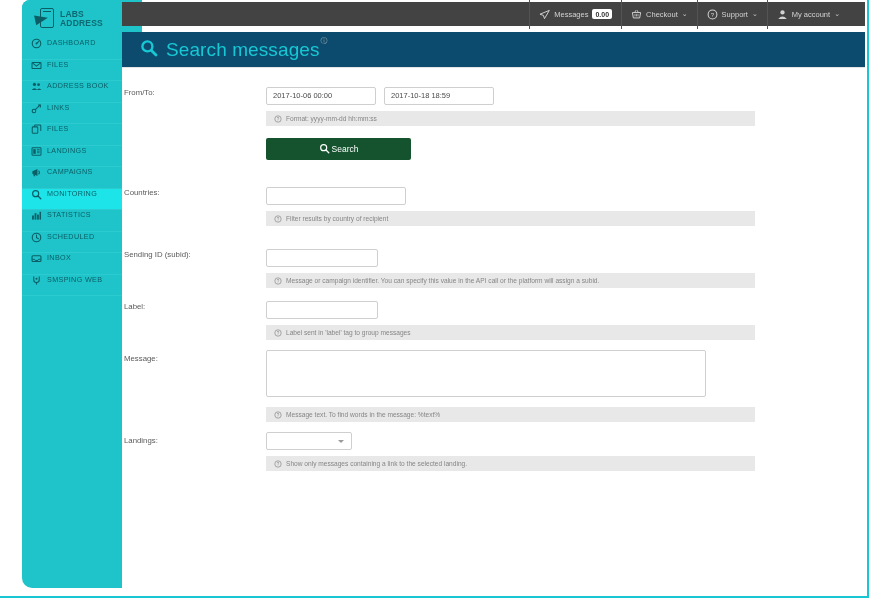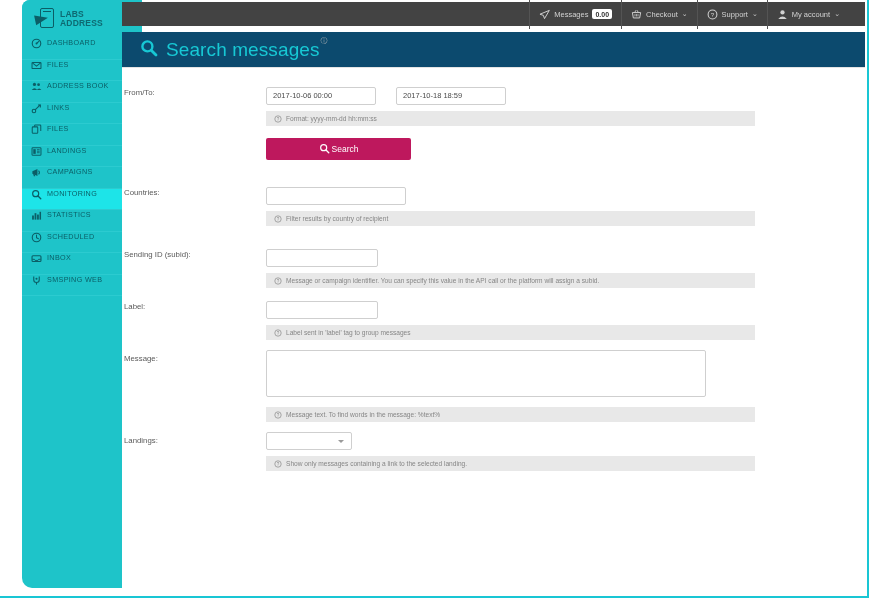--- a/index.html
+++ b/index.html
@@ -197,21 +197,21 @@
     height: 18px;
     border: 1px solid #cfcfcf;
     border-radius: 2px;
     background: #ffffff;
     font-size: 7.5px;
     color: #4a4a4a;
     padding: 0 6px;
     line-height: 18px;
     font-family: "Liberation Sans", sans-serif;
   }
-  .inp-date { width: 110px; display: inline-block; margin-right: 20px; }
+  .inp-date { width: 110px; display: inline-block; margin-right: 8px; }
   .inp-sm { width: 112px; }
   .inp-md { width: 140px; }
   .sel {
     width: 86px; height: 18px;
     border: 1px solid #cfcfcf;
     border-radius: 2px;
     background: #ffffff;
     position: relative;
   }
   .sel::after {
@@ -242,21 +242,21 @@
     gap: 4px;
     padding-left: 8px;
     font-size: 6.6px;
     color: #868686;
   }
   .hint-ico { width: 8px; height: 8px; flex: 0 0 auto; display: block; }
 
   .btn-search {
     margin-top: 12px;
     width: 145px; height: 22px;
-    background: #be185d;
+    background: #14532d;
     border: none;
     border-radius: 2px;
     color: #ffffff;
     font-size: 8.5px;
     display: flex;
     align-items: center;
     justify-content: center;
     gap: 2px;
     cursor: pointer;
     font-family: "Liberation Sans", sans-serif;

